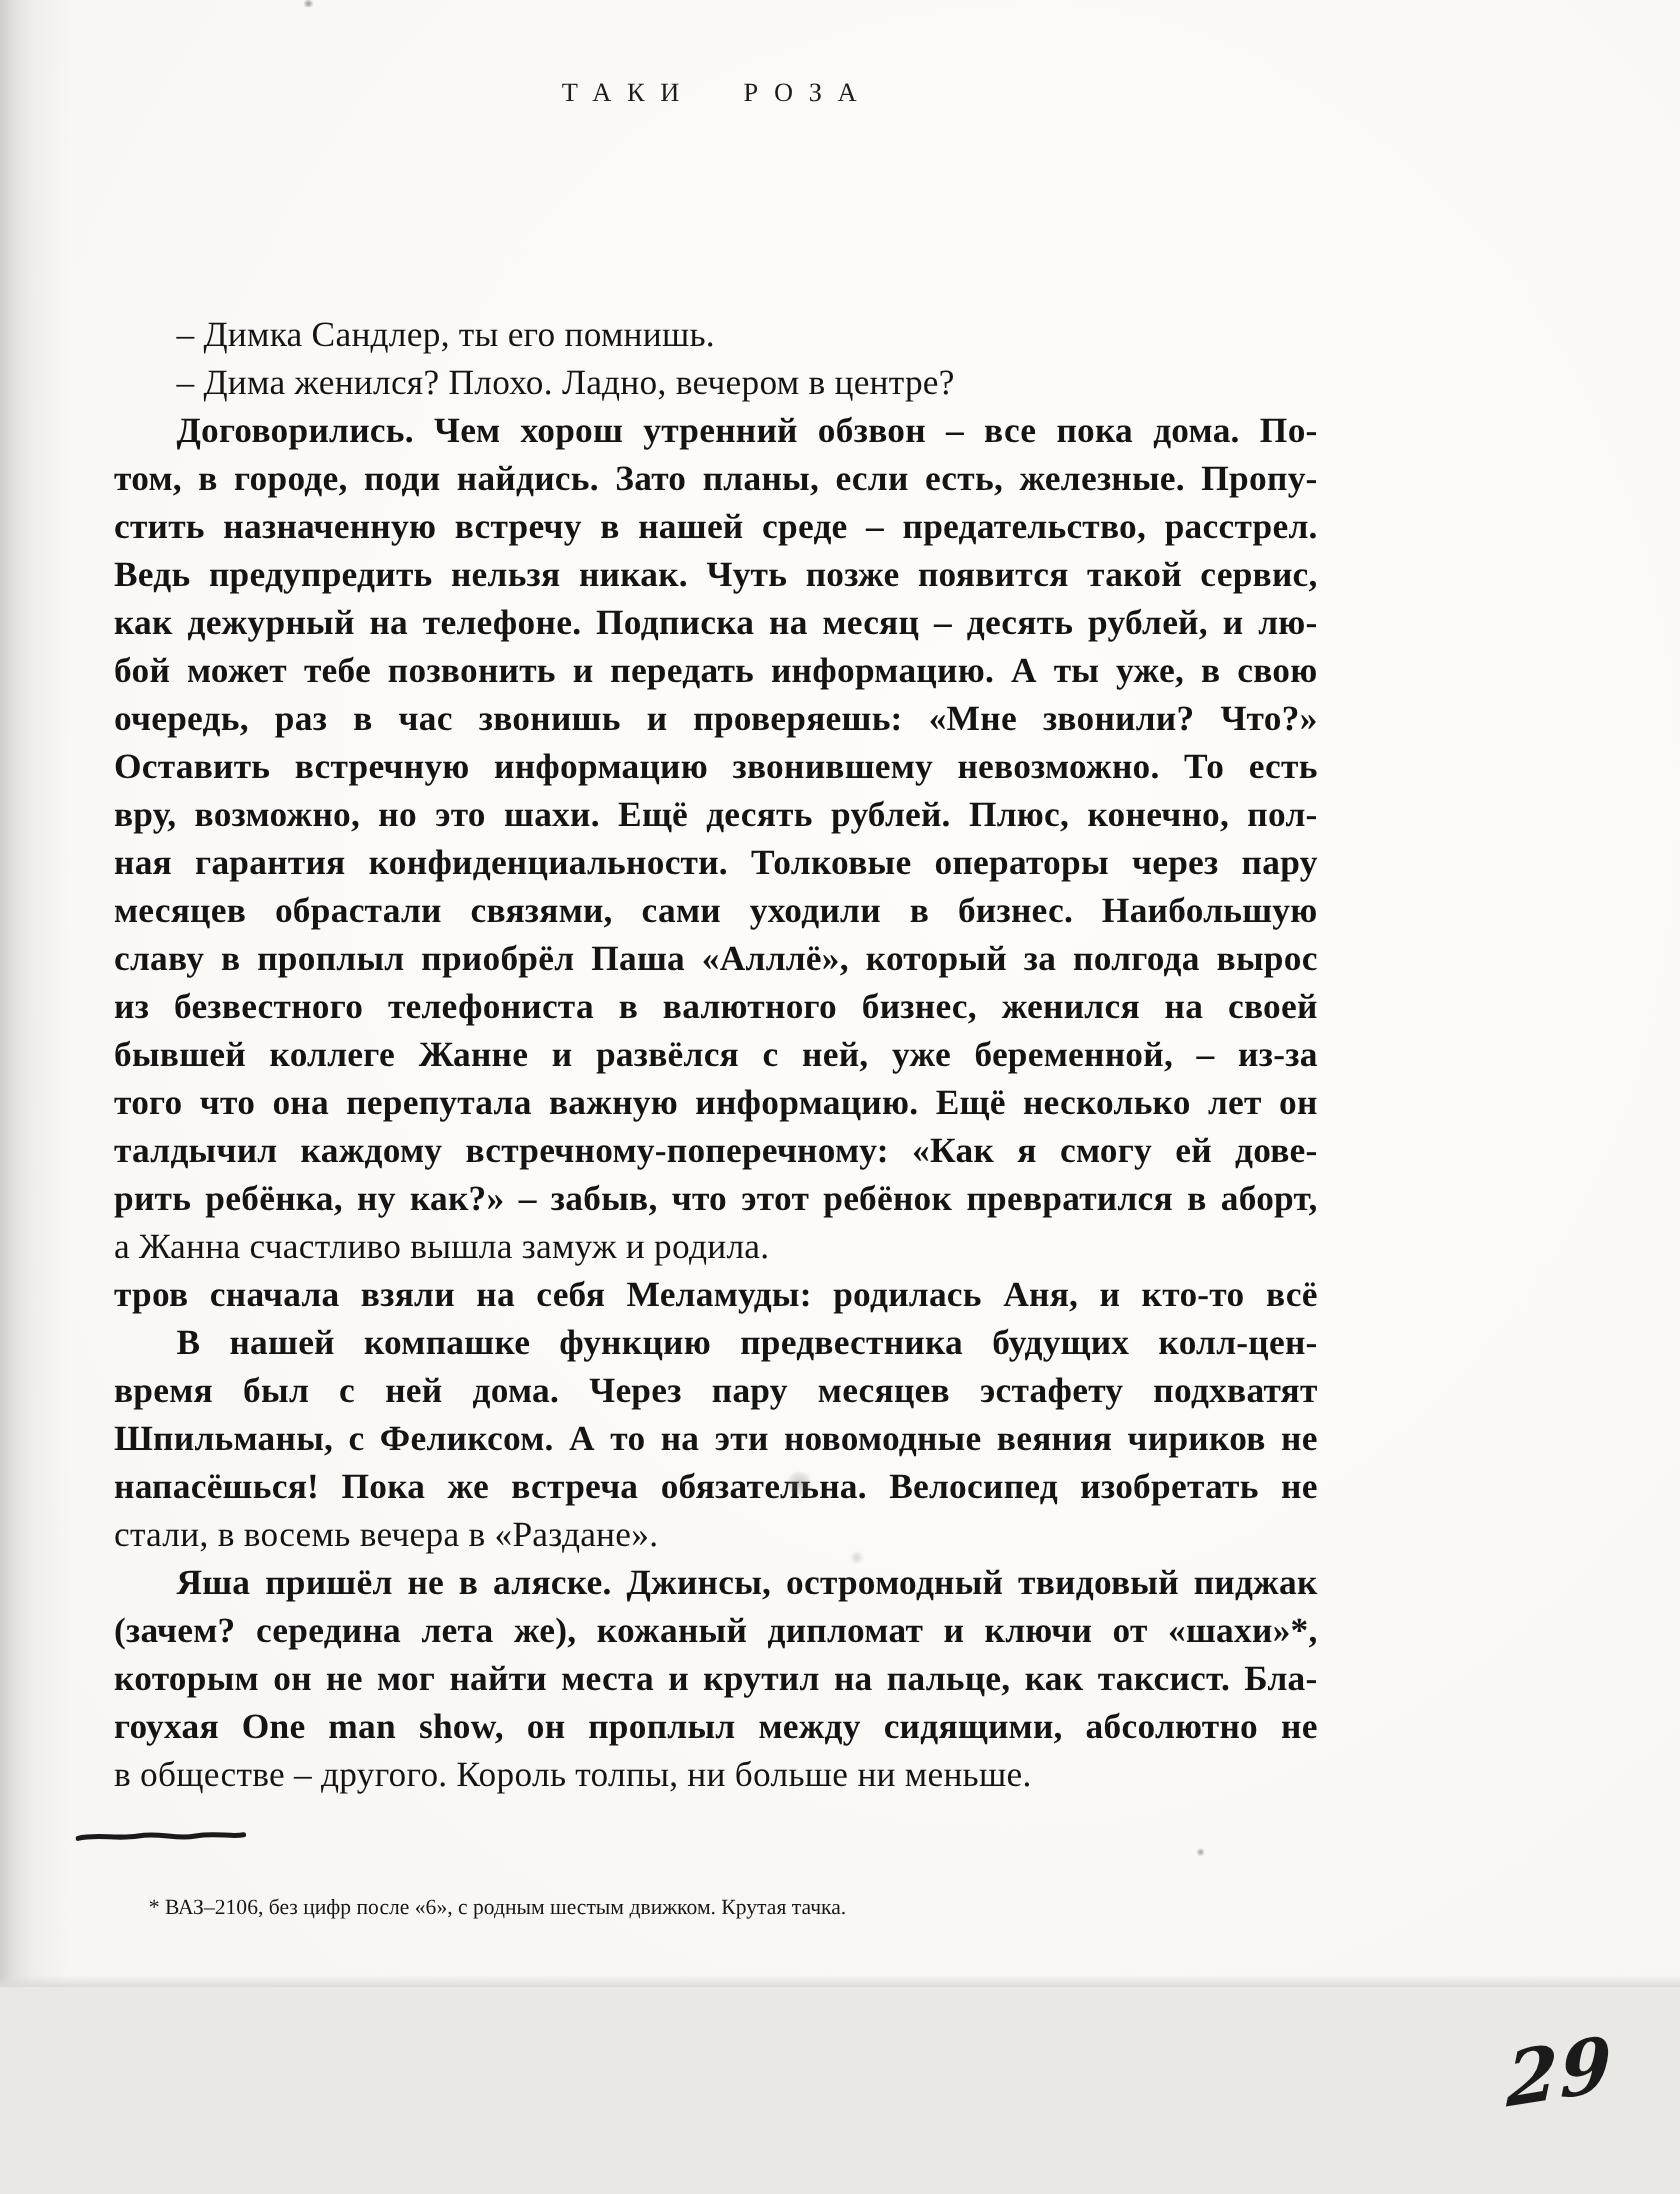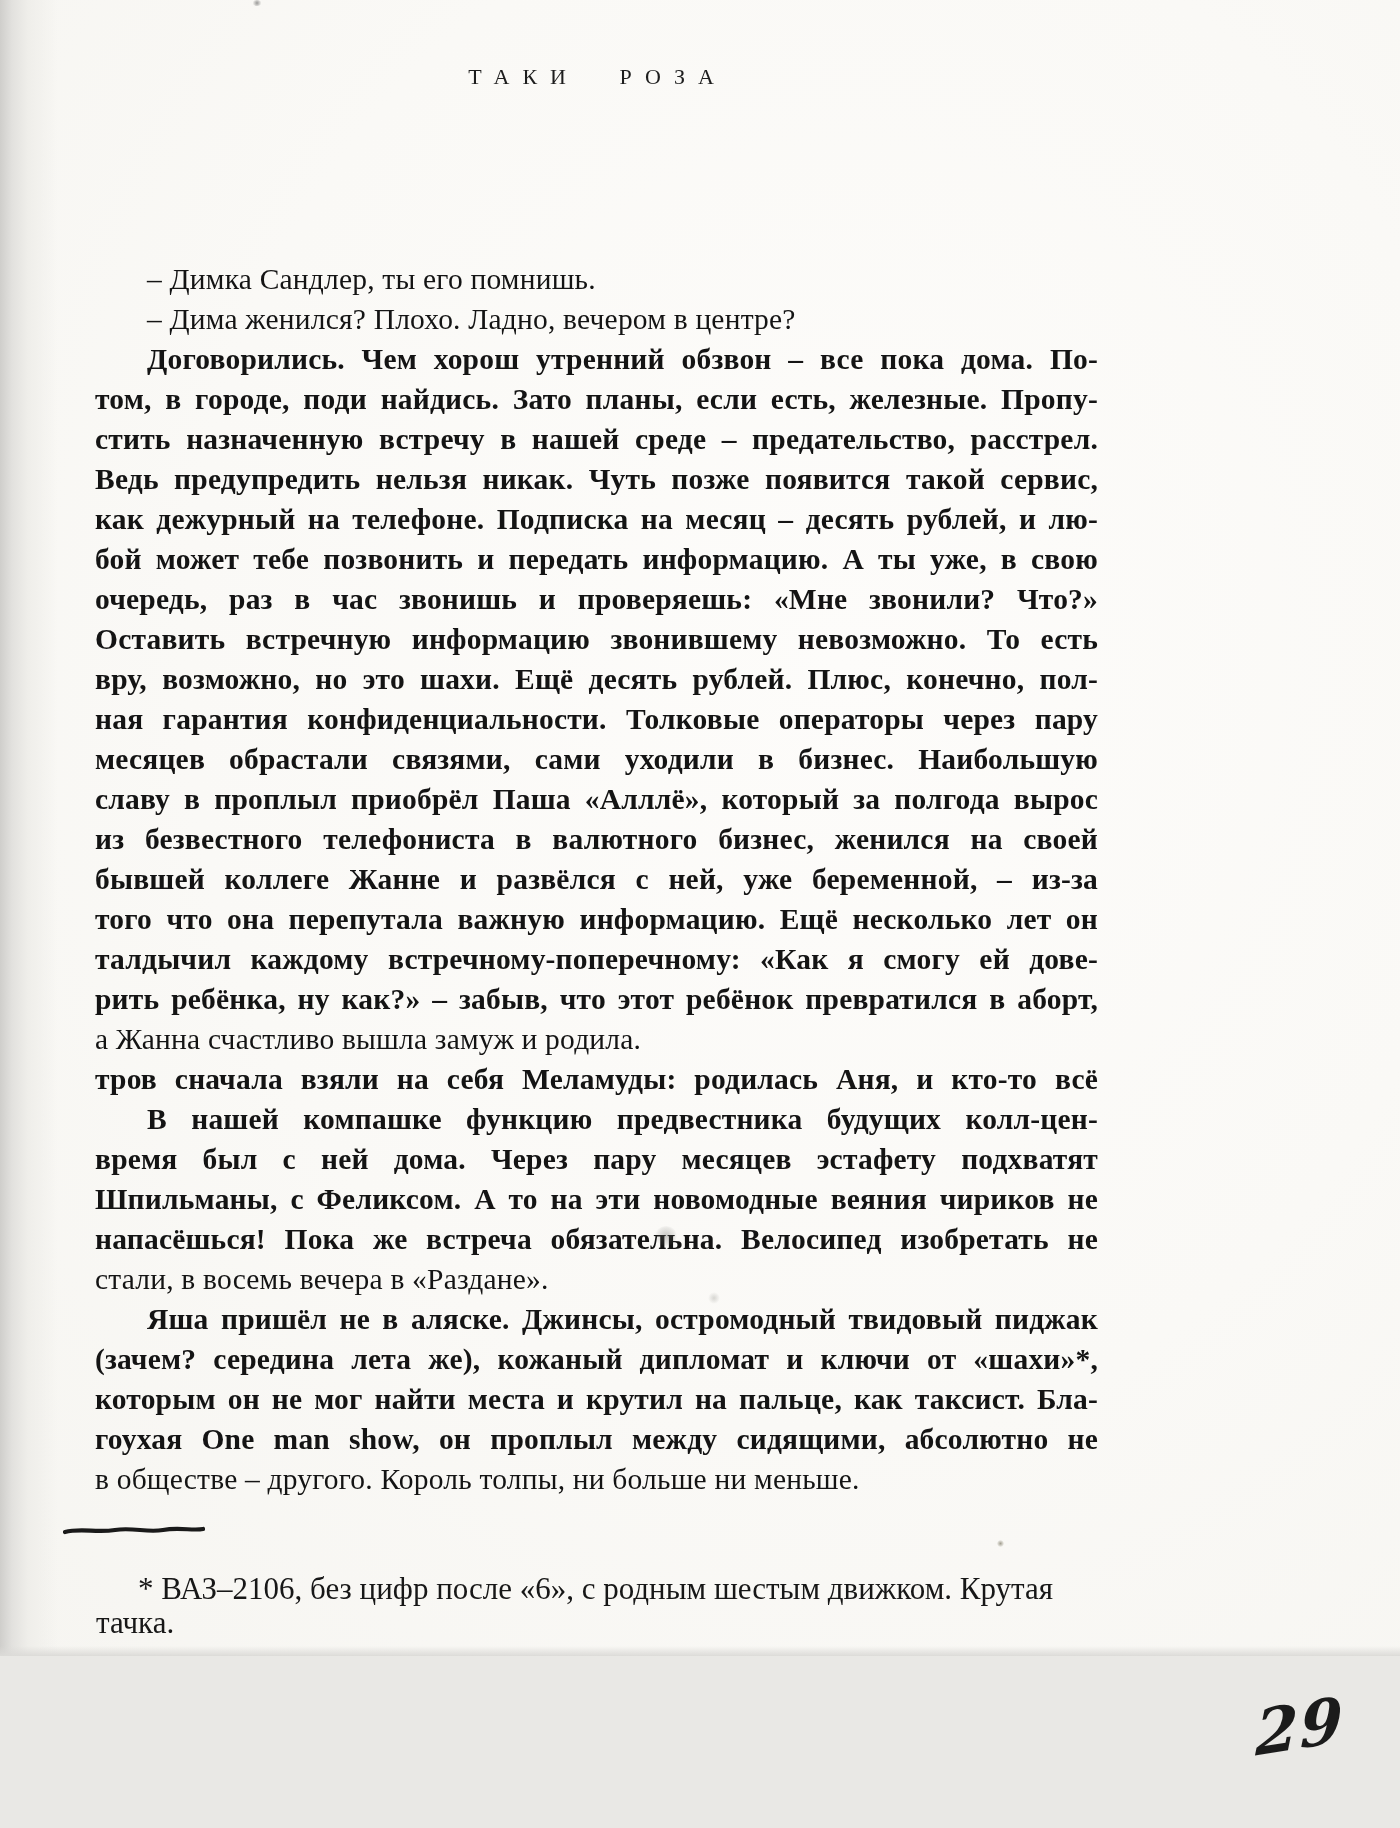--- a/index.html
+++ b/index.html
@@ -49,22 +49,22 @@
     letter-spacing:0.2px;
   }
   .line.just{text-align:justify;text-align-last:justify;font-weight:bold;}
   .line.left{text-align:left;text-align-last:left;}
   .line.indent{text-indent:52px;}
   .footnote-rule{
     position:absolute;left:63px;top:1524px;width:142px;height:14px;
   }
   .footnote{
     position:absolute;
-    left:96px;top:1572px;width:1003px;
-    font-size:31px;line-height:34px;
+    left:82px;top:1572px;width:1003px;
+    font-size:18px;line-height:34px;
     text-indent:42px;
     color:#171717;
   }
   .page-number{
     position:absolute;
     left:1255px;top:1690px;
     font-family:"DejaVu Serif","Liberation Serif",serif;
     font-style:italic;
     font-weight:bold;
     font-size:62px;

